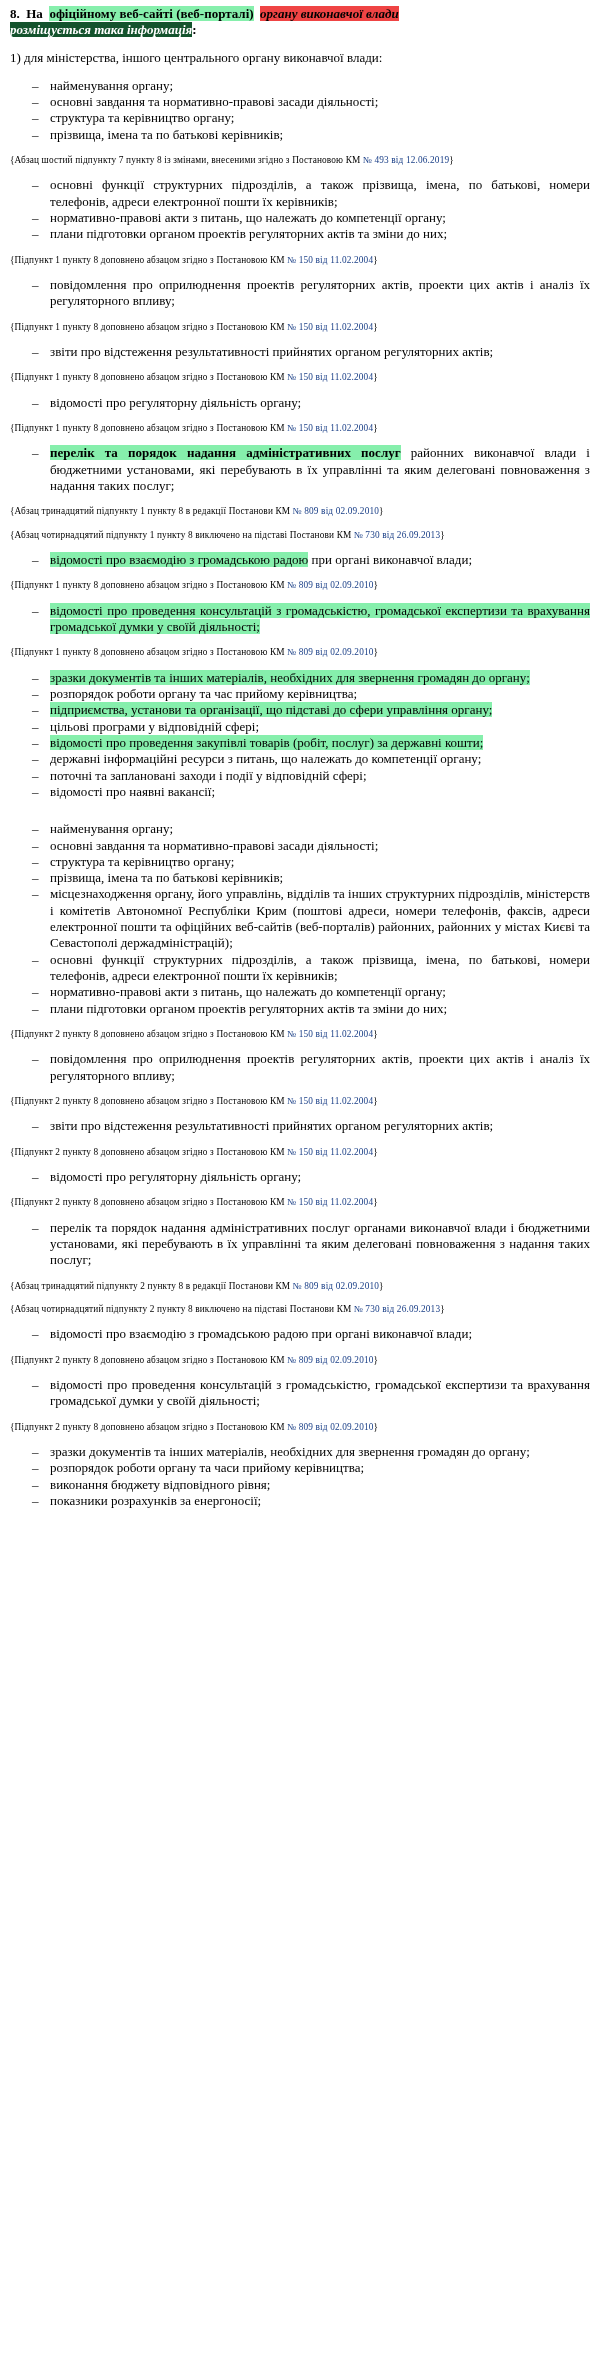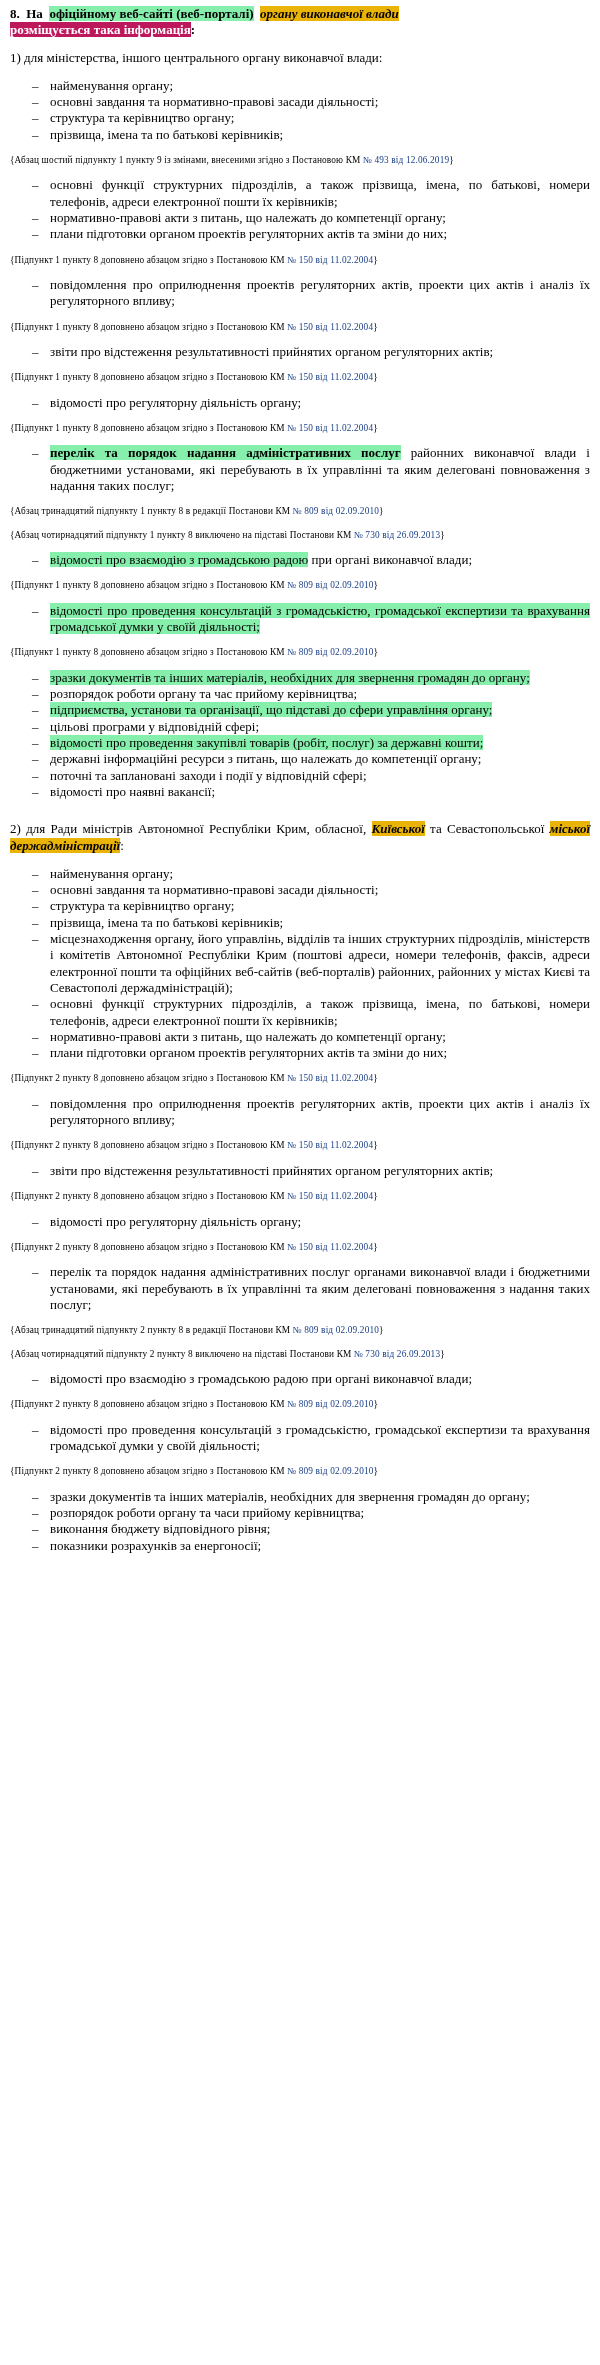--- a/index.html
+++ b/index.html
@@ -60,43 +60,43 @@
     line-height: 12.4px;
     text-align: justify;
     margin: 9px 0 11px 0;
     letter-spacing: 0.15px;
   }
   .note a, .note .lnk {
     color: #1a3f87;
   }
   
   .hl-yellow { background: #86efac; }
-  .hl-cyan   { background: #eab308; margin-top: 29px; }
-  .hl-red    { background: #be185d; color: #ffffff; }
+  .hl-cyan   { background: #ef4444; margin-top: 29px; }
+  .hl-red    { background: #14532d; color: #ffffff; font-style: italic; }
   .ital      { font-style: italic; font-weight: bold; }
   .bold      { font-weight: bold; }
   .gap-md { height: 10px; }
 </style>
 </head>
 <body>
 
 <div class="page">
 
   <p class="para lead"><span>8.</span>&nbsp;&nbsp;<span>На</span>&nbsp;&nbsp;<span class="hl-yellow">офіційному веб-сайті (веб-порталі)</span>&nbsp;&nbsp;<span class="hl-cyan ital">органу виконавчої влади</span><br><span class="hl-red">розміщується така інформація</span><span>:</span></p>
 
   <p class="para sub-head">1) для міністерства, іншого центрального органу виконавчої влади:</p>
 
   <ul class="dash-list">
     <li>найменування органу;</li>
     <li>основні завдання та нормативно-правові засади діяльності;</li>
     <li>структура та керівництво органу;</li>
     <li>прізвища, імена та по батькові керівників;</li>
   </ul>
 
-  <p class="note"><span>{Абзац шостий підпункту 1 пункту 9 із змінами, внесеними згідно з Постановою КМ </span><span class="lnk">№ 493 від 12.06.2019</span><span>}</span></p>
+  <p class="note"><span>{Абзац шостий підпункту 7 пункту 8 із змінами, внесеними згідно з Постановою КМ </span><span class="lnk">№ 493 від 12.06.2019</span><span>}</span></p>
 
   <ul class="dash-list">
     <li>основні функції структурних підрозділів, а також прізвища, імена, по батькові, номери телефонів, адреси електронної пошти їх керівників;</li>
     <li>нормативно-правові акти з питань, що належать до компетенції органу;</li>
     <li>плани підготовки органом проектів регуляторних актів та зміни до них;</li>
   </ul>
 
   <p class="note"><span>{Підпункт 1 пункту 8 доповнено абзацом згідно з Постановою КМ </span><span class="lnk">№ 150 від 11.02.2004</span><span>}</span></p>
 
   <ul class="dash-list">
@@ -143,21 +143,20 @@
     <li><span class="hl-yellow">підприємства, установи та організації, що підставі до сфери управління органу;</span></li>
     <li><span>цільові програми у відповідній сфері;</span></li>
     <li><span class="hl-yellow">відомості про проведення закупівлі товарів (робіт, послуг) за державні кошти;</span></li>
     <li><span>державні інформаційні ресурси з питань, що належать до компетенції органу;</span></li>
     <li><span>поточні та заплановані заходи і події у відповідній сфері;</span></li>
     <li><span>відомості про наявні вакансії;</span></li>
   </ul>
 
   <div class="gap-md"></div>
 
-  <p class="para sub-head"><span>2) для Ради міністрів Автономної Республіки Крим, обласної, </span><span class="hl-cyan ital">Київської</span><span> та Севастопольської </span><span class="hl-cyan ital">міської держадміністрації</span><span>:</span></p>
 
   <ul class="dash-list">
     <li>найменування органу;</li>
     <li>основні завдання та нормативно-правові засади діяльності;</li>
     <li>структура та керівництво органу;</li>
     <li>прізвища, імена та по батькові керівників;</li>
     <li>місцезнаходження органу, його управлінь, відділів та інших структурних підрозділів, міністерств і комітетів Автономної Республіки Крим (поштові адреси, номери телефонів, факсів, адреси електронної пошти та офіційних веб-сайтів (веб-порталів) районних, районних у містах Києві та Севастополі держадміністрацій);</li>
     <li>основні функції структурних підрозділів, а також прізвища, імена, по батькові, номери телефонів, адреси електронної пошти їх керівників;</li>
     <li>нормативно-правові акти з питань, що належать до компетенції органу;</li>
     <li>плани підготовки органом проектів регуляторних актів та зміни до них;</li>

